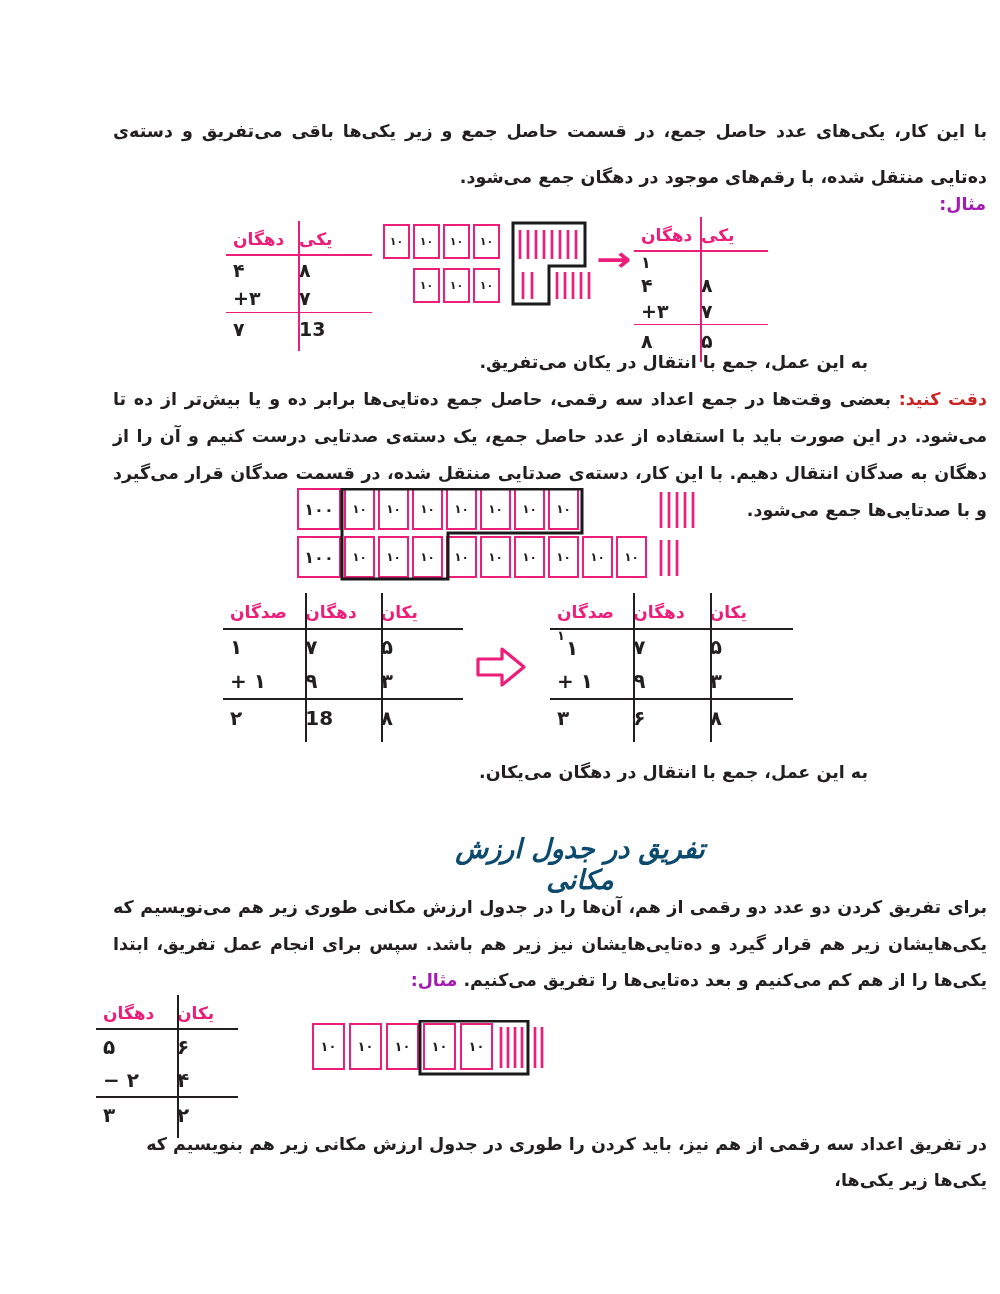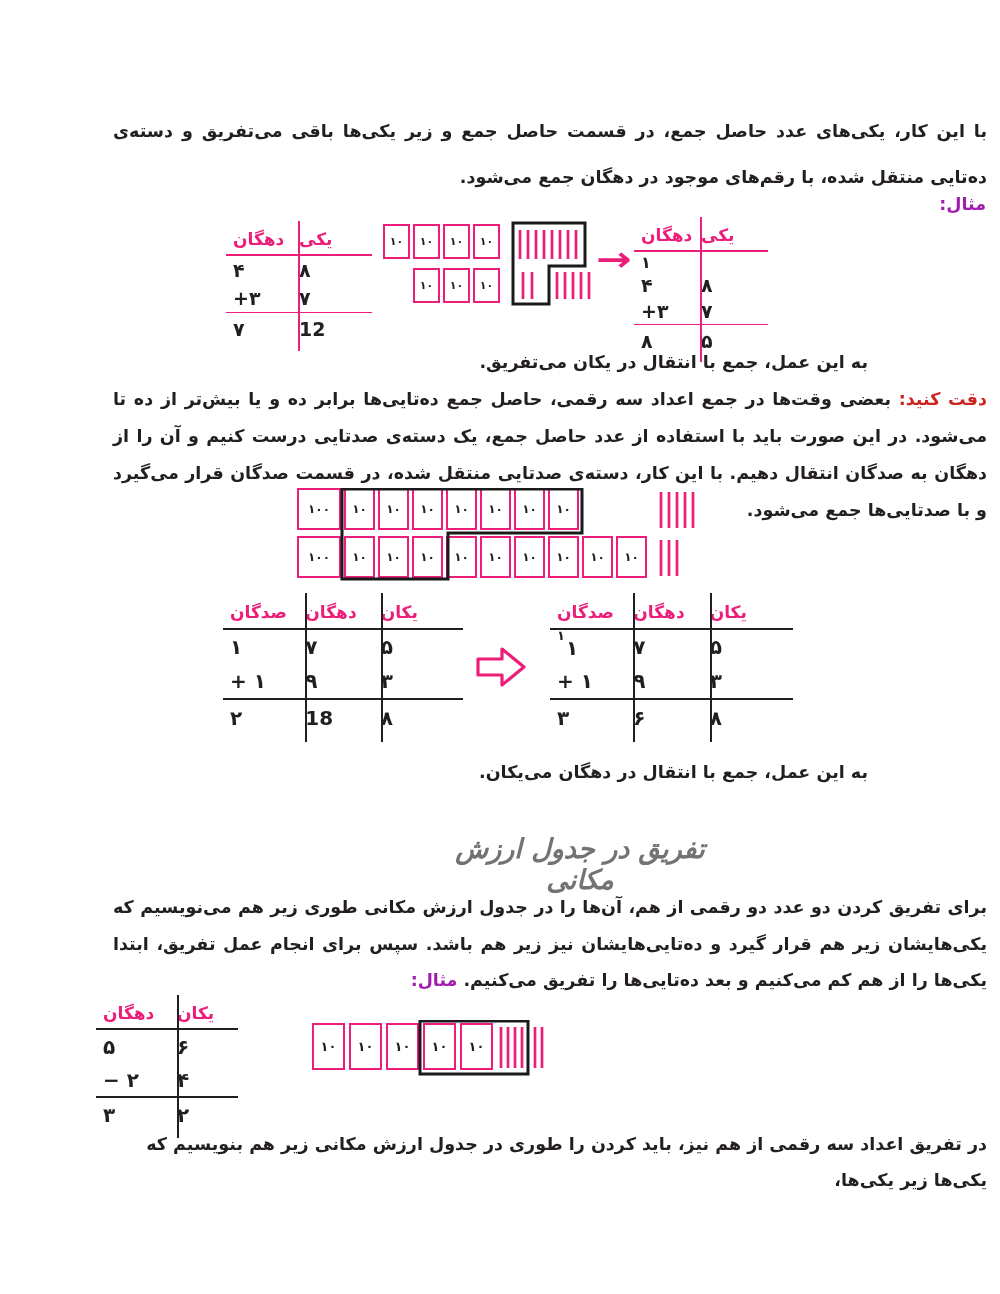--- a/index.html
+++ b/index.html
@@ -4,21 +4,21 @@
 <style>
   * { margin:0; padding:0; box-sizing:border-box; }
   html,body { background:#fff; }
   body { width:1000px; height:1294px; position:relative; overflow:hidden;
          font-family:"DejaVu Sans", sans-serif; color:#231f20; }
   .para { position:absolute; direction:rtl; text-align:justify; font-weight:700;
           font-size:17.5px; color:#231f20; }
   .rtl-line { position:absolute; direction:rtl; font-weight:700; font-size:17.5px; white-space:nowrap; }
   .pink { color:#a21caf; }
   .red  { color:#cc2222; }
-  .heading { position:absolute; direction:rtl; text-align:center; color:#737373;
+  .heading { position:absolute; direction:rtl; text-align:center; color:#0c4a6e;
              font-size:27px; font-weight:700; font-style:italic; }
   
   .pvt { position:absolute; }
   .pvt-row { display:grid; align-items:center; direction:ltr; }
   .cols2 { grid-template-columns:1fr 1fr; }
   .cols3 { grid-template-columns:1fr 1fr 1fr; }
   .colsE { grid-template-columns:74px 54px; }
   .pvt-row > span { text-align:left; direction:ltr; }
   .head-cell { color:#ec1e79; font-size:17px; font-weight:700; }
   .num-cell  { color:#231f20; font-size:19px; font-weight:700; }
@@ -30,21 +30,21 @@
   .carry-cell { font-size:16px; font-weight:700; }
   .carry-sup { font-size:13px; font-weight:700; position:relative; top:-7px; margin-right:1px; }
   
   .illus { position:absolute; }
   .brow { position:absolute; display:flex; gap:3px; }
   .tblk { border:2.6px solid #ec1e79; background:#fff; display:flex; align-items:center;
           justify-content:center; direction:ltr; font-weight:700; color:#231f20; }
   .t1 { width:27px; height:35px; font-size:11px; }
   .t2 { width:31px; height:42px; font-size:12px; }
   .t3 { width:33px; height:47px; font-size:13px; }
-  .h2 { width:44px; height:42px; font-size:12px; margin-left:5px; }
+  .h2 { width:44px; height:42px; font-size:16px; margin-left:5px; }
   .arrow1 { position:absolute; color:#ec1e79; font-size:34px; font-weight:700;
             transform:scaleX(1.25); transform-origin:left center; line-height:1; }
   svg.overlay { position:absolute; pointer-events:none; }
   .outline-path { fill:none; stroke:#1a1a1a; stroke-width:3; }
   .tally { stroke:#ec1e79; stroke-width:2.7; }
 </style>
 </head>
 <body>
 
 <div>
@@ -64,21 +64,21 @@
       <span class="num-cell">۴</span>
       <span class="num-cell">۸</span>
     </div>
     <div class="pvt-row cols2" style="height:28px;">
       <span class="num-cell">+۳</span>
       <span class="num-cell">۷</span>
     </div>
     <div class="hline"></div>
     <div class="pvt-row cols2" style="height:32px;">
       <span class="num-cell">۷</span>
-      <span class="num-cell">12</span>
+      <span class="num-cell">13</span>
     </div>
   </div>
 
   <div class="illus" style="left:383px; top:222px; width:230px; height:90px;">
     <div class="brow" style="left:0; top:2px;">
       <div class="tblk t1">
           <span>۱۰</span>
         </div>
       <div class="tblk t1">
           <span>۱۰</span>

